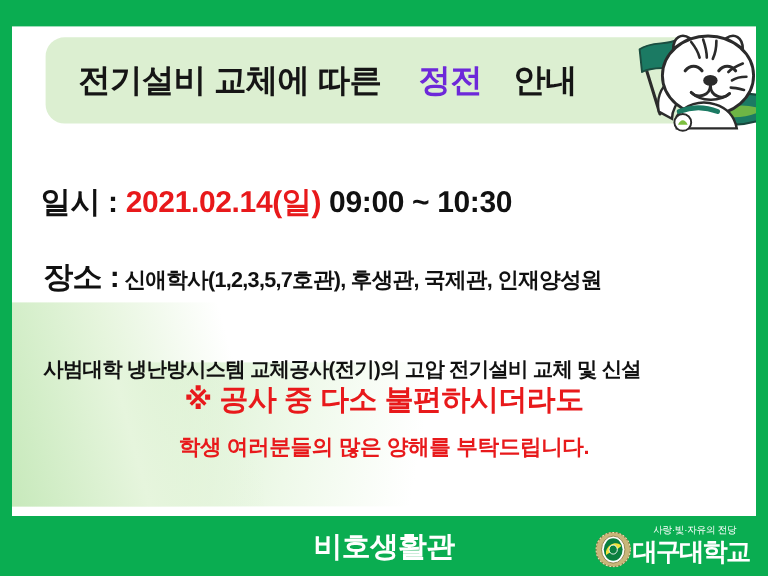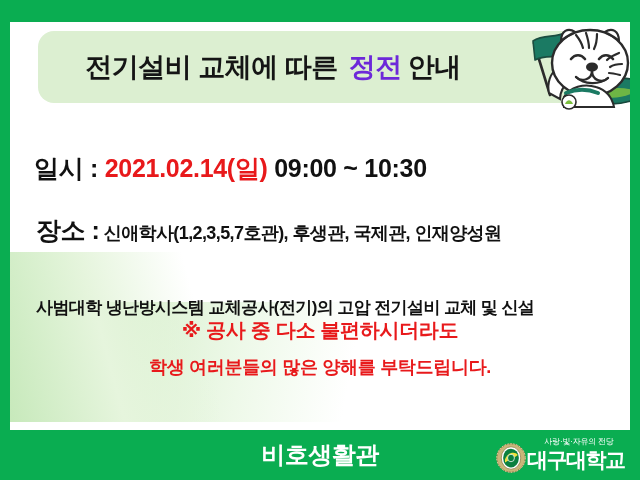--- a/index.html
+++ b/index.html
@@ -49,20 +49,21 @@
   }
   .title-text{
     position:absolute;
     left:0;top:0;
     width:470px;height:72px;
     display:flex;align-items:center;justify-content:center;
     font-size:27px;font-weight:bold;
     letter-spacing:-0.5px;
     color:#151515;
     white-space:nowrap;
+    gap:20px;
   }
   .title-text span{display:inline-block;}
   .t-blue{color:#6d28d9;margin:0 6px;}
   .t-b{margin-right:5px;}
 
   
   .mascot{
     position:absolute;
     left:496px;top:-15px;
     width:150px;height:115px;
@@ -104,21 +105,21 @@
   }
 
   .notice{
     position:absolute;
     left:0;top:295px;
     width:620px;
     text-align:center;
     color:#e8191b;
   }
   .notice .n1{
-    font-size:20px;font-weight:bold;letter-spacing:-0.3px;
+    font-size:24px;font-weight:bold;letter-spacing:-0.3px;
     margin-bottom:11px;
   }
   .notice .n2{
     font-size:18px;font-weight:bold;letter-spacing:-0.3px;
   }
 
   
   .footer{
     position:absolute;
     left:0;top:430px;

